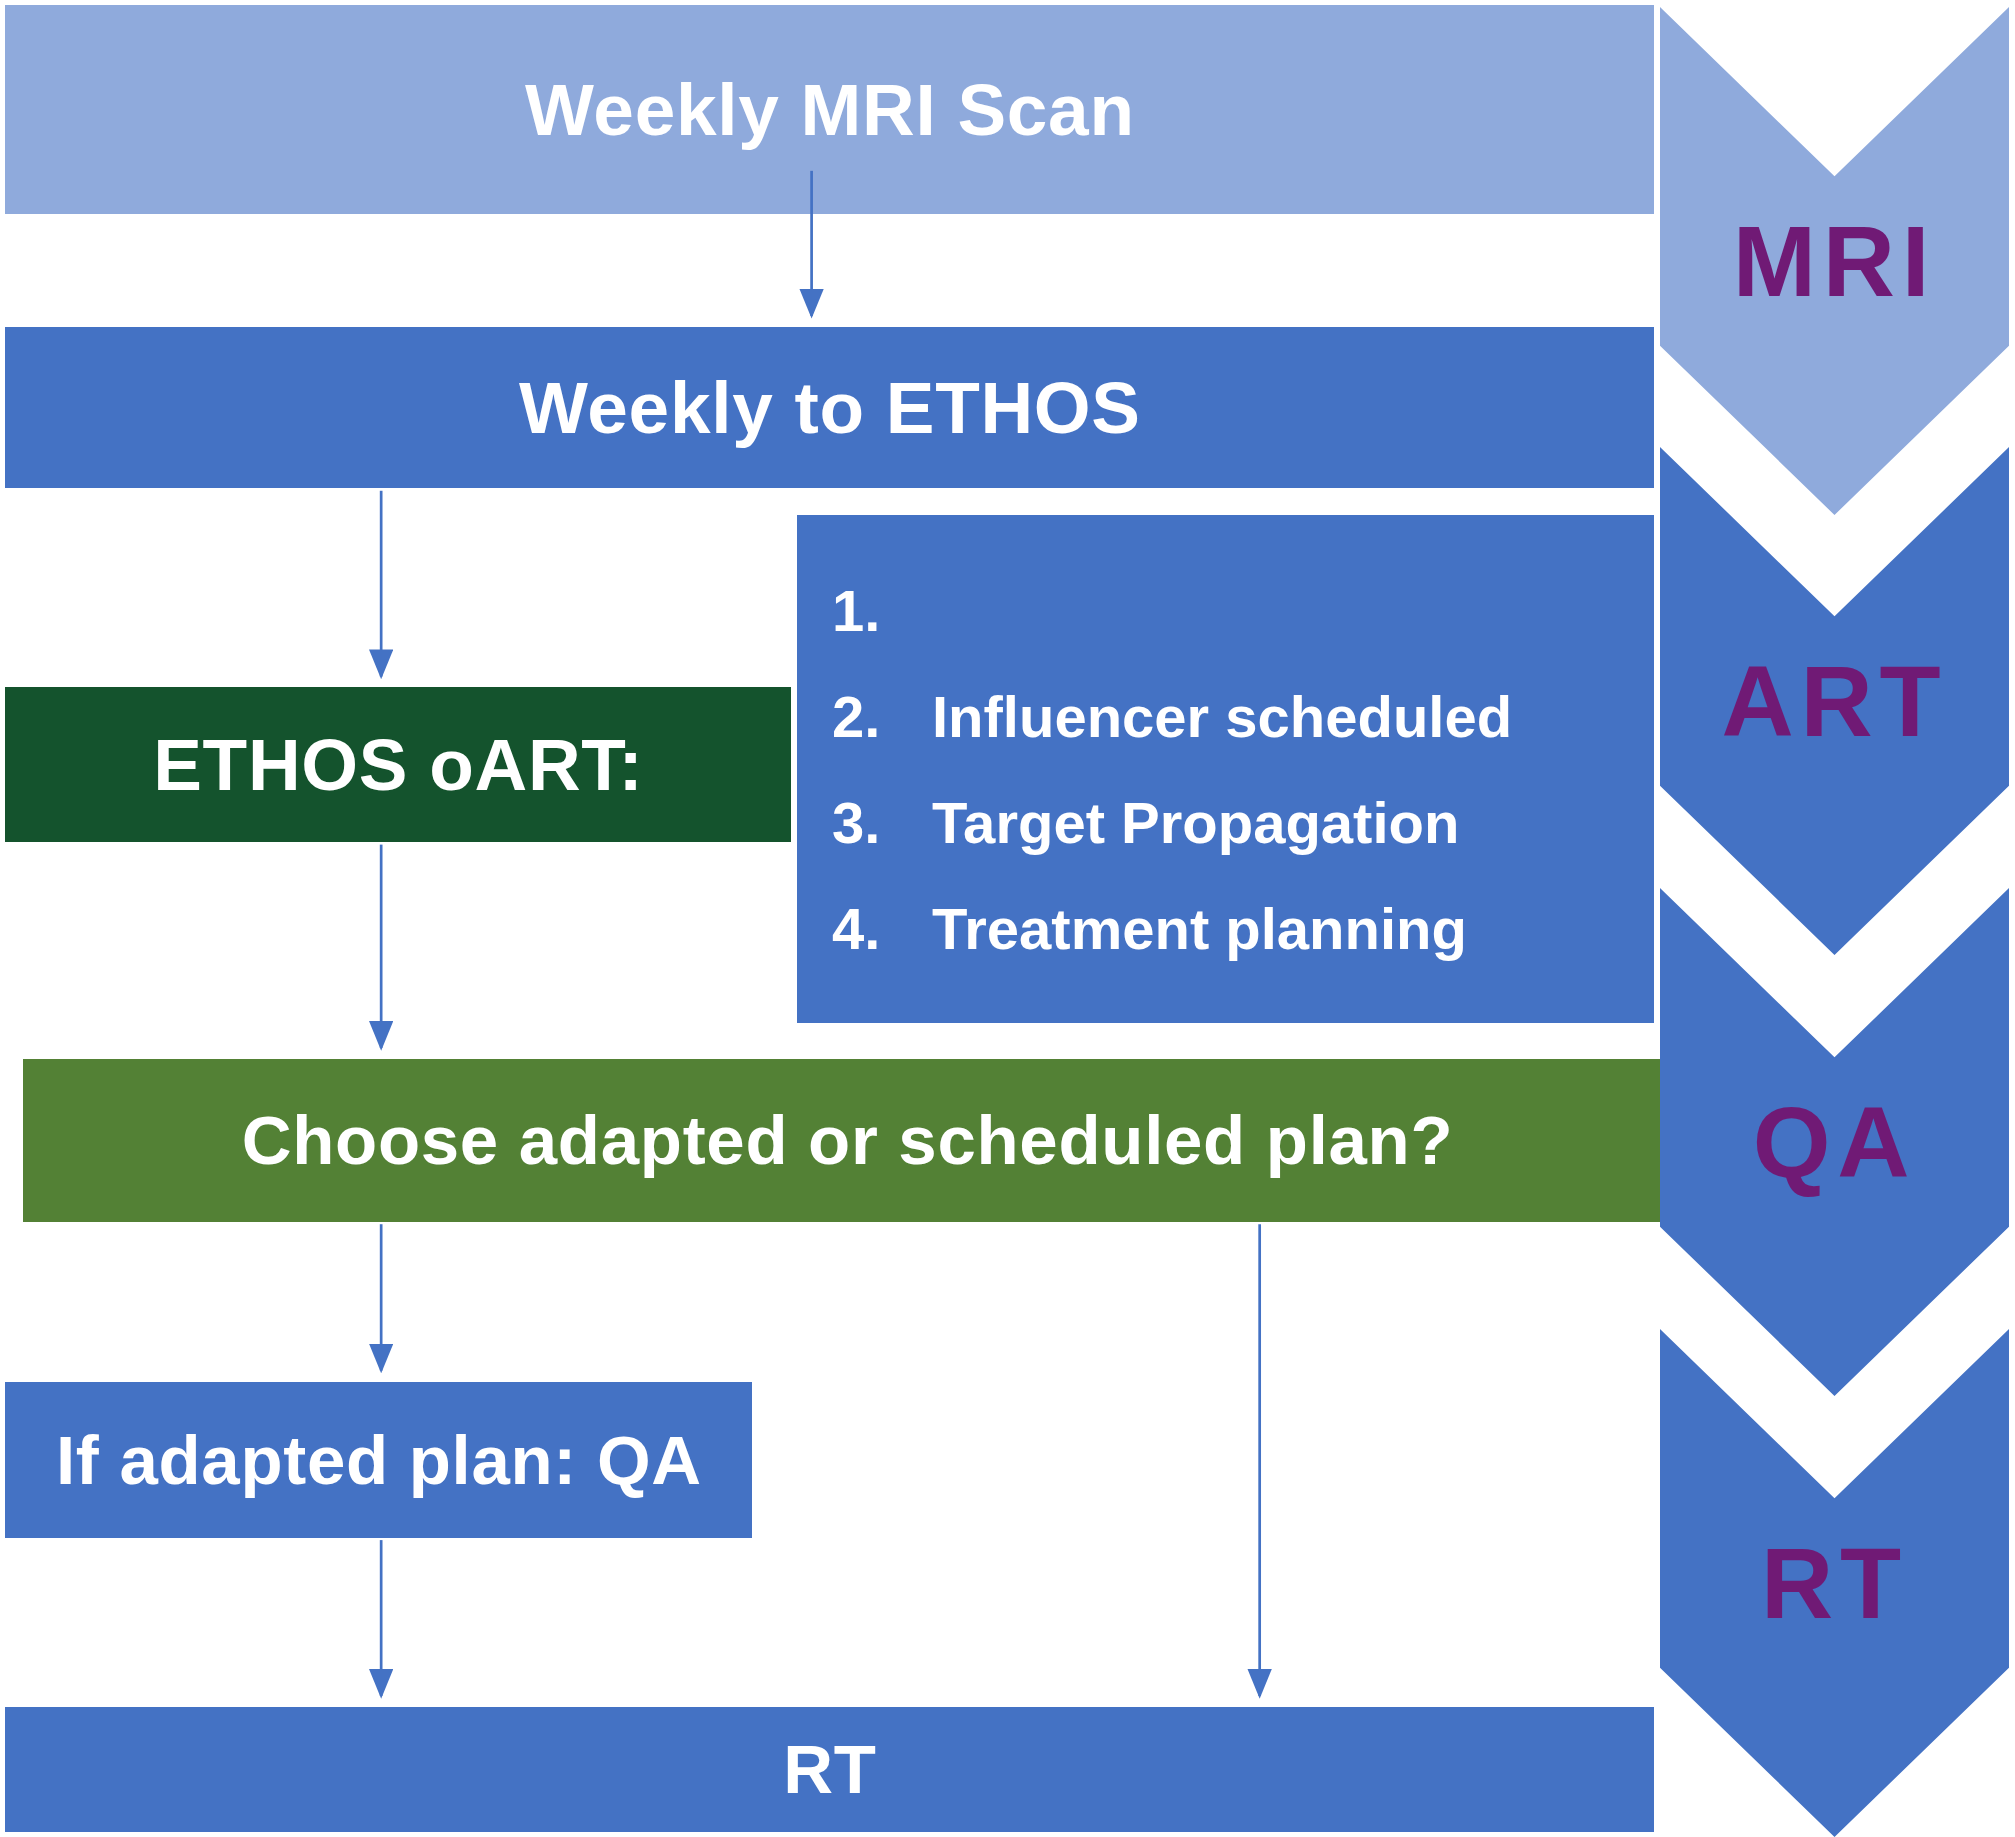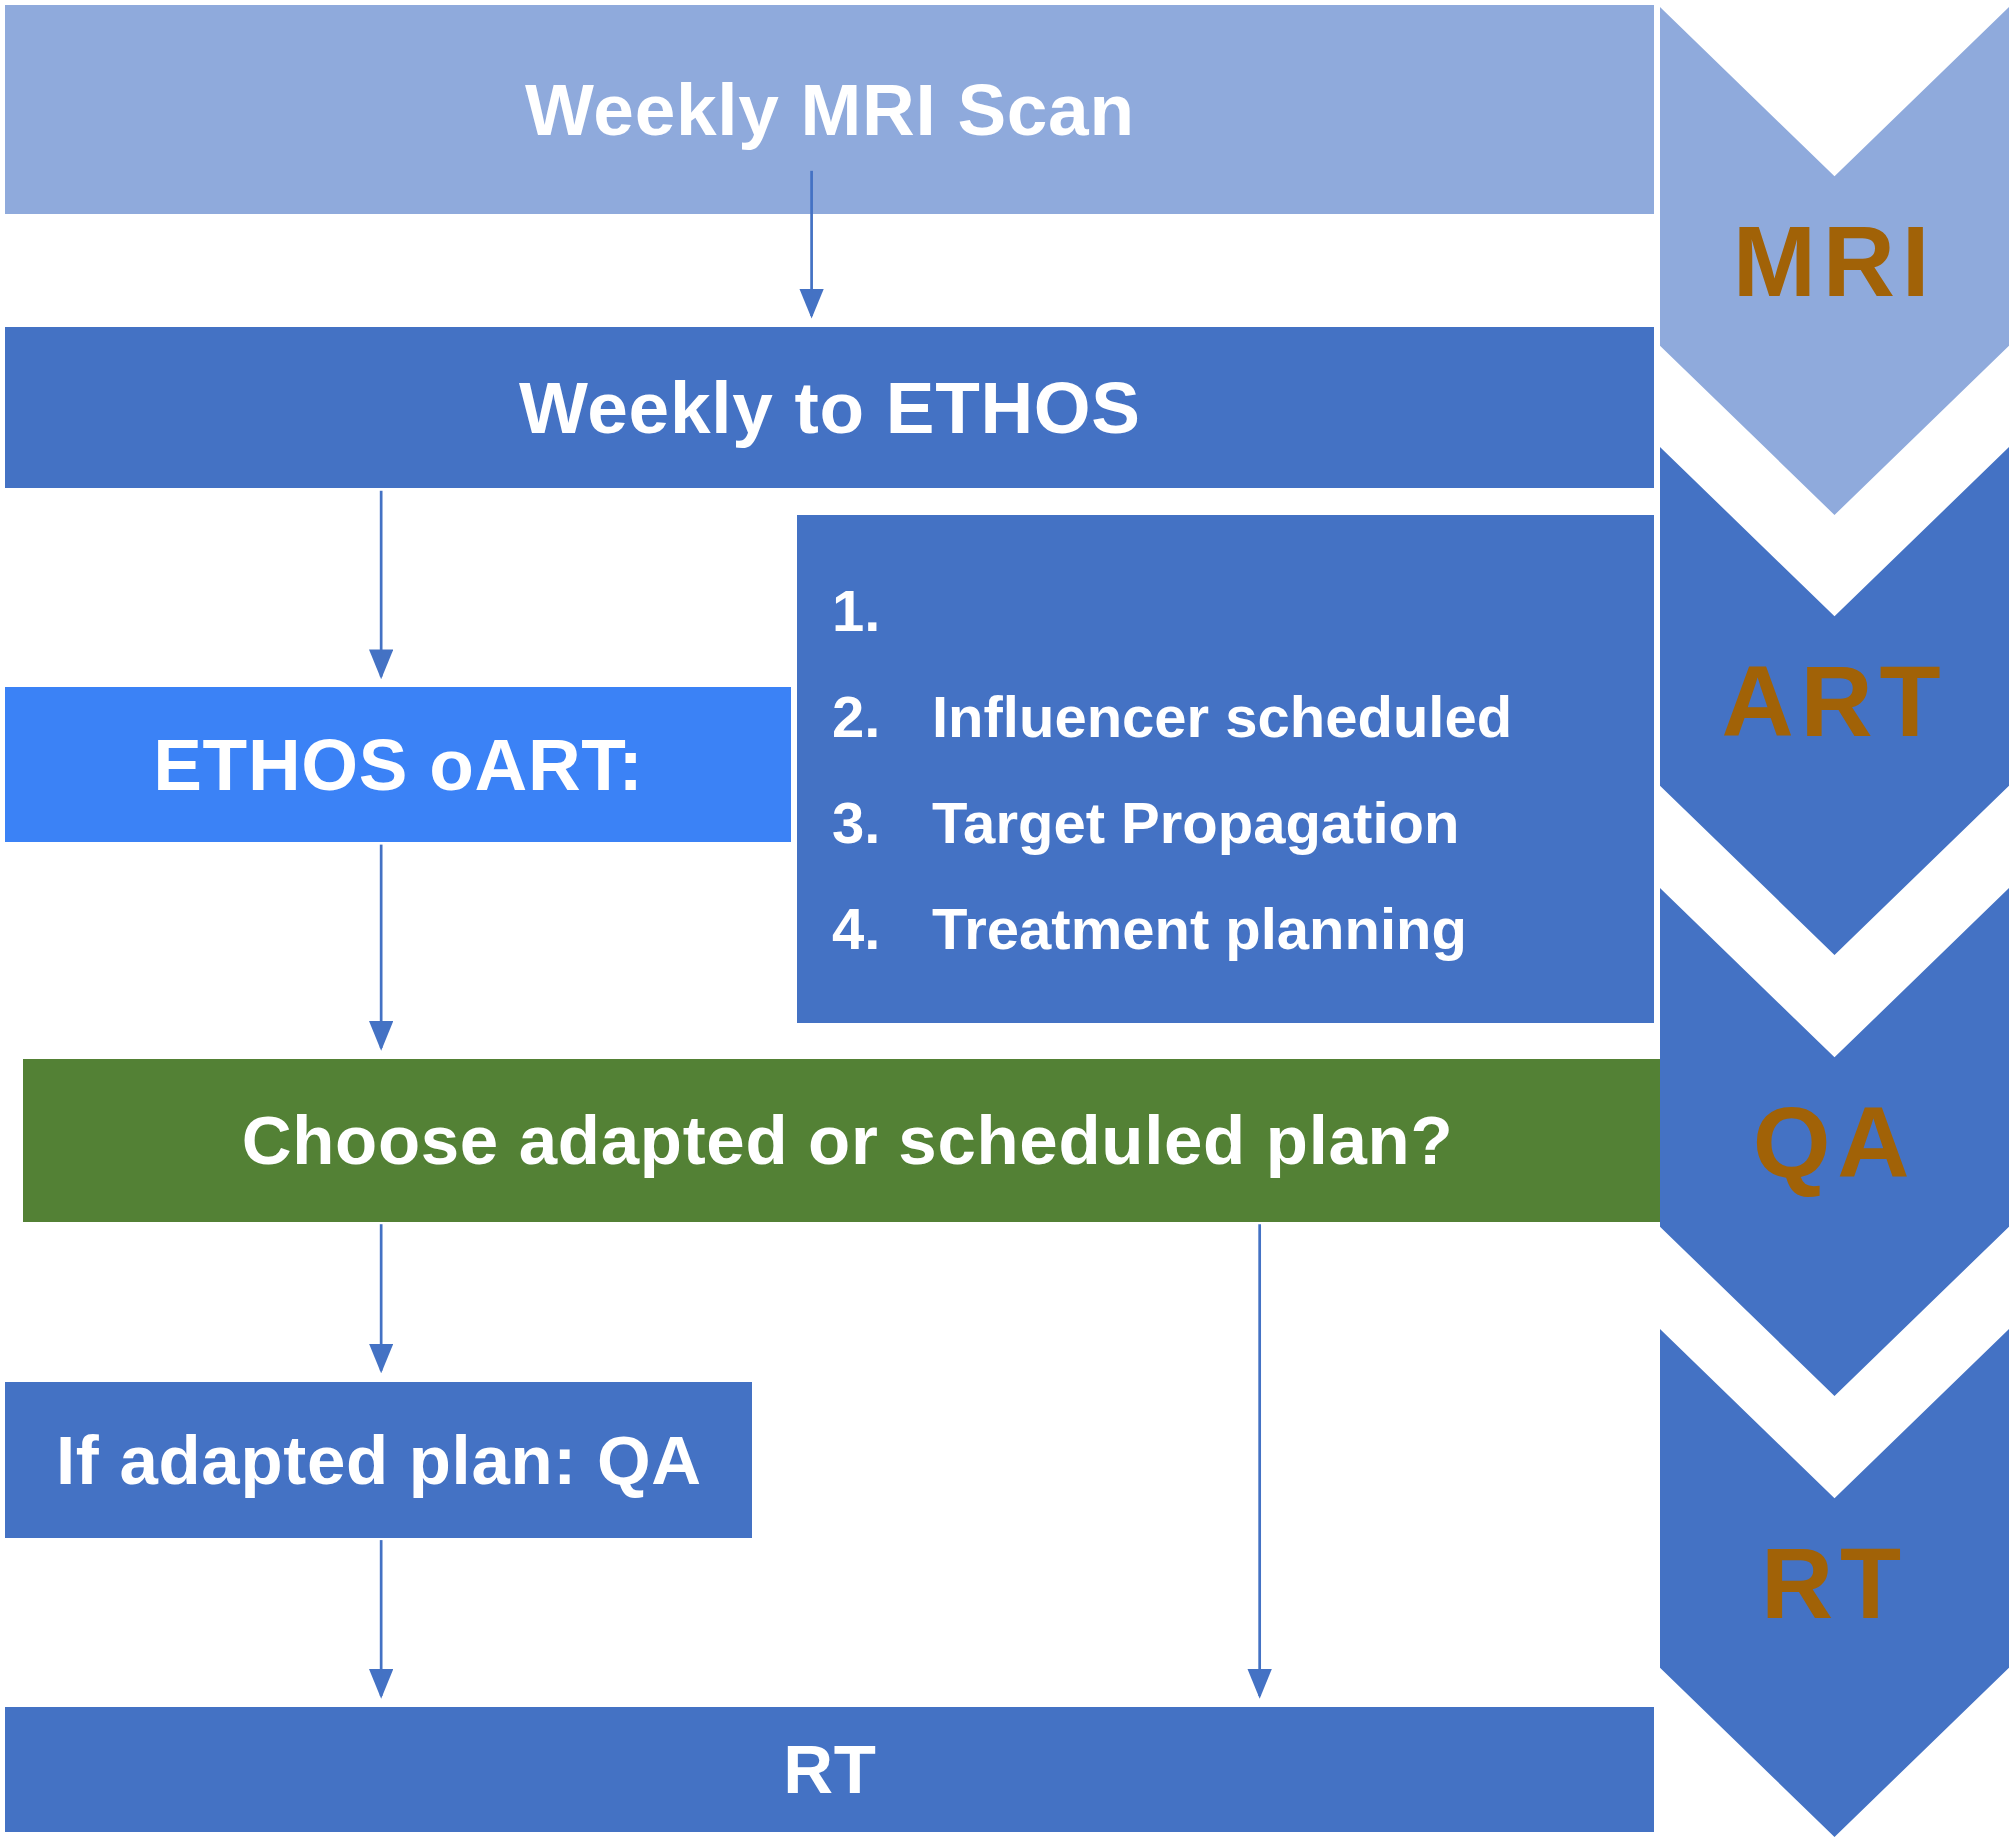--- a/index.html
+++ b/index.html
@@ -69,21 +69,21 @@
     left: 0;
     width: 349px; height: 508px;
   }
   .chevron svg { display: block; width: 100%; height: 100%; }
   .chevron-label {
     position: absolute;
     left: 0; top: 50%;
     width: 100%;
     transform: translateY(-50%);
     text-align: center;
-    color: #a16207;
+    color: #701a75;
     font-size: 100px;
     font-weight: 700;
     letter-spacing: 6.8px;
   }
   .chev-0 { top: 6.8px; }
   .chev-1 { top: 447px; }
   .chev-2 { top: 888px; }
   .chev-3 { top: 1329px; }
 </style>
 </head>
@@ -92,21 +92,21 @@
 <div class="canvas">
 
   <div class="box box-weekly label-lg" style="background-color: rgb(143, 170, 220);">
     <span>Weekly MRI Scan</span>
   </div>
 
   <div class="box box-shuttle label-lg" style="background-color: rgb(68, 114, 196);">
     <span>Weekly to ETHOS</span>
   </div>
 
-  <div class="box box-ethos label-lg" style="background-color: #3b82f6;">
+  <div class="box box-ethos label-lg" style="background-color: #14532d;">
     <span>ETHOS oART:</span>
   </div>
 
   <div class="box box-steps" style="background-color: rgb(68, 114, 196);">
     <div class="step">
       <span class="step-num">1.</span>
     </div>
     <div class="step">
       <span class="step-num">2.</span>
       <span class="step-text">Influencer scheduled</span>

